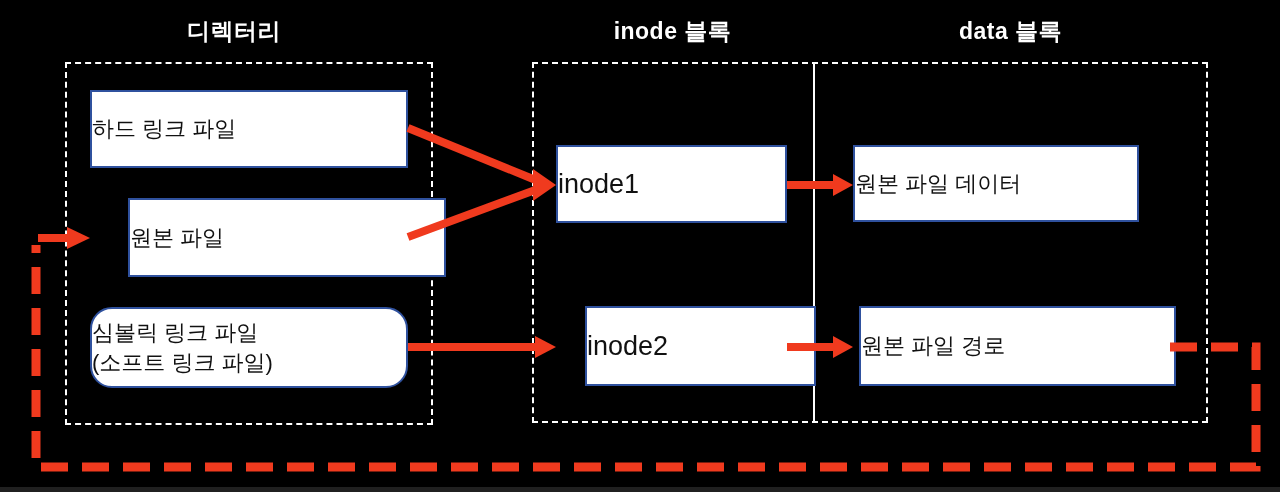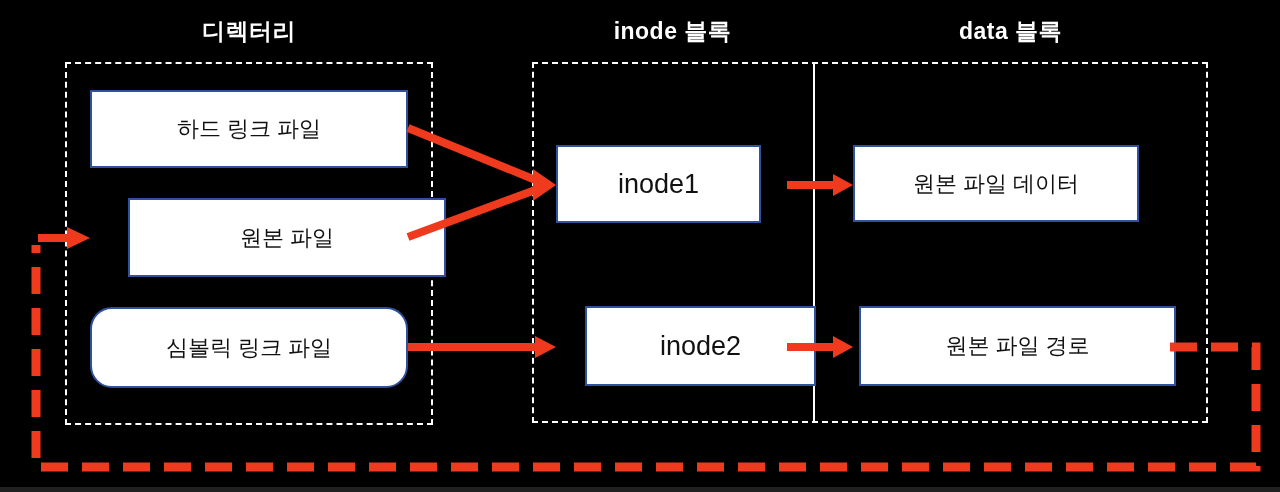--- a/index.html
+++ b/index.html
@@ -20,21 +20,21 @@
     top: 16px;
     height: 30px;
     line-height: 30px;
     text-align: center;
     color: #ffffff;
     font-size: 23px;
     font-weight: 700;
     letter-spacing: 0.5px;
     white-space: nowrap;
   }
-  .title-directory { left: 65px;  width: 368px; text-align: center; }
+  .title-directory { left: 50px;  width: 368px; text-align: center; }
   .title-inode     { left: 532px; width: 281px; }
   .title-data      { left: 813px; width: 395px; }
 
   .dashed-box {
     position: absolute;
     border: 2px dashed #ffffff;
     box-sizing: border-box;
     background: transparent;
   }
   .dir-box    { left: 65px;  top: 62px; width: 368px; height: 363px; }
@@ -49,32 +49,32 @@
     background: #ffffff;
   }
 
   .node {
     position: absolute;
     background: #ffffff;
     border: 2px solid #2f519e;
     box-sizing: border-box;
     display: flex;
     flex-direction: column;
-    align-items: center;
+    align-items: flex-start;
     justify-content: center;
     color: #111111;
     font-size: 22px;
     line-height: 1.35;
     text-align: center;
     white-space: nowrap;
   }
   .node-hard-link { left: 90px;  top: 90px;  width: 318px; height: 78px; }
   .node-original  { left: 90px;  top: 198px; width: 318px; height: 79px; margin-left: 38px; }
   .node-symlink   { left: 90px;  top: 307px; width: 318px; height: 81px; border-radius: 22px; }
-  .node-inode1    { left: 556px; top: 145px; width: 205px; height: 78px; font-size: 27px; }
+  .node-inode1    { left: 556px; top: 145px; width: 231px; height: 78px; font-size: 27px; }
   .node-inode2    { left: 556px; top: 306px; width: 231px; height: 80px; font-size: 27px; margin-left: 29px; }
   .node-data1     { left: 853px; top: 145px; width: 286px; height: 77px; }
   .node-data2     { left: 853px; top: 306px; width: 317px; height: 80px; margin-left: 6px; }
 
   .arrows-layer {
     position: absolute;
     left: 0;
     top: 0;
     width: 1280px;
     height: 492px;
@@ -118,20 +118,21 @@
   <div class="block-divider"></div>
 
   <div class="node node-hard-link">
     <span>하드 링크 파일</span>
   </div>
   <div class="node node-original">
     <span>원본 파일</span>
   </div>
   <div class="node node-symlink">
     <span>심볼릭 링크 파일</span>
+    <span>(소프트 링크 파일)</span>
   </div>
 
   <div class="node node-inode1">
     <span>inode1</span>
   </div>
   <div class="node node-inode2">
     <span>inode2</span>
   </div>
 
   <div class="node node-data1">

